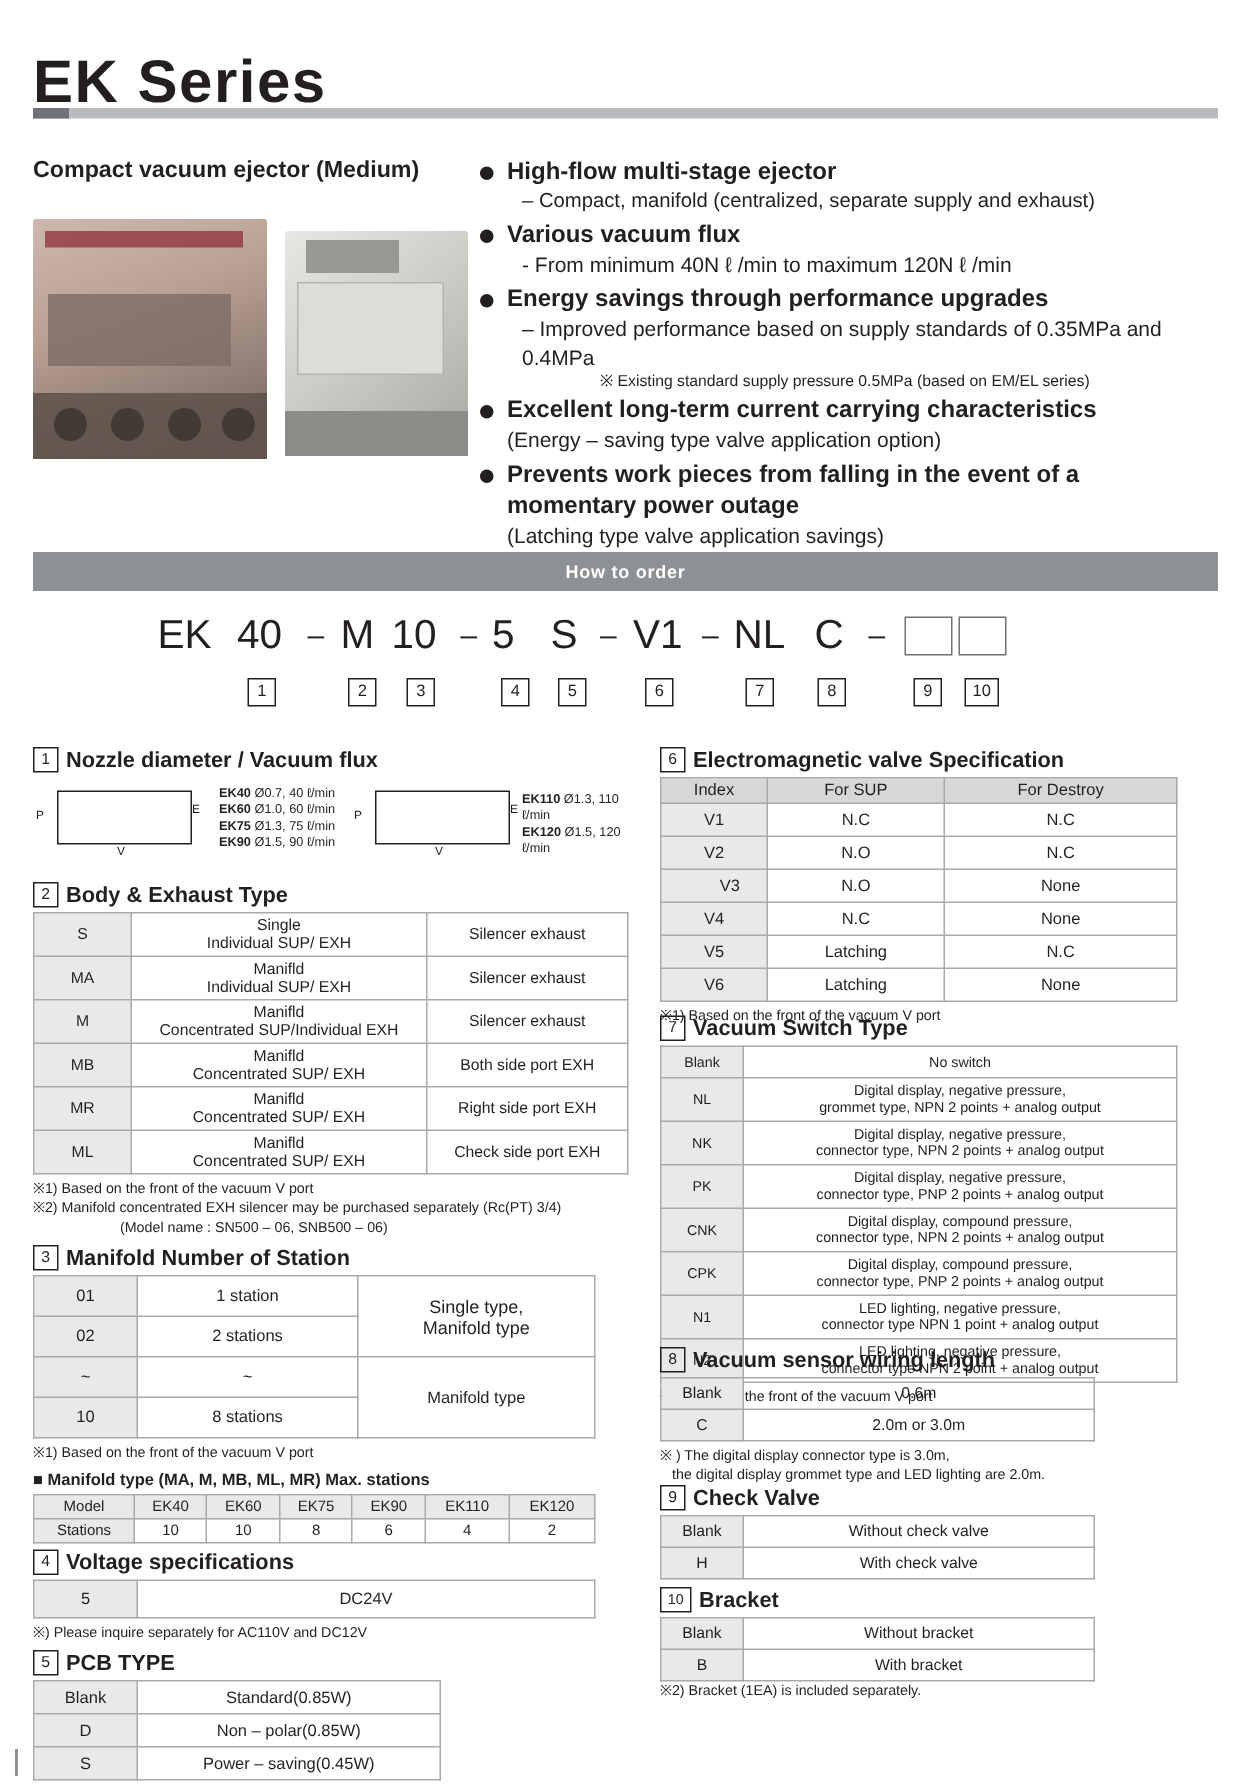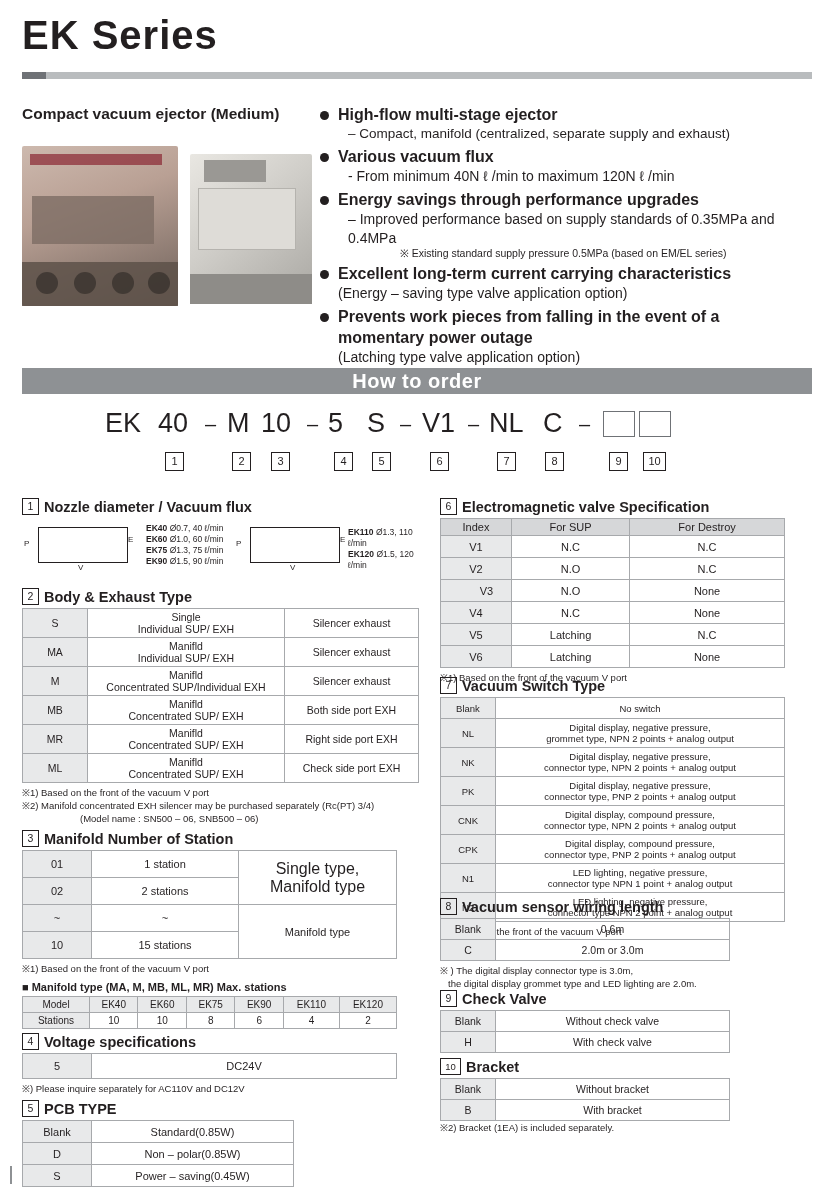--- a/index.html
+++ b/index.html
@@ -4,21 +4,21 @@
 <style>
   html,body{margin:0;padding:0;}
   body{
     width:833px;height:1190px;background:#ffffff;
     font-family:"Liberation Sans", sans-serif;
     color:#231f20;position:relative;overflow:hidden;
   }
   .page{position:relative;width:833px;height:1190px;}
 
   
-  .title-bar{position:absolute;left:22px;top:12px;width:790px;}
+  .title-bar{position:absolute;left:22px;top:32px;width:790px;}
   .main-title{font-size:40px;font-weight:bold;letter-spacing:1px;line-height:46px;}
   .title-rule{position:absolute;left:22px;top:72px;width:790px;height:7px;background:#b9bcbe;}
   .title-rule:after{content:"";position:absolute;left:0;top:0;width:24px;height:7px;background:#6f7276;}
 
   .sub-title{position:absolute;left:22px;top:105px;font-size:15.5px;font-weight:bold;}
 
   
   .photo-box{position:absolute;left:22px;top:136px;width:290px;height:175px;}
   .photo1{position:absolute;left:0;top:10px;width:156px;height:160px;
     background:linear-gradient(160deg,#cdb9ae 0%,#b9a094 38%,#8d7b72 75%,#6e6059 100%);
@@ -37,21 +37,21 @@
   .bullets{position:absolute;left:318px;top:104px;width:494px;}
   .bullet{position:relative;padding-left:20px;margin-bottom:3px;}
   .bullet:before{content:"";position:absolute;left:2px;top:7px;width:9px;height:9px;background:#231f20;border-radius:50%;}
   .bhead{font-size:16px;font-weight:bold;line-height:21px;}
   .bsub{font-size:13.5px;line-height:18px;padding-left:10px;}
   .bsub2{font-size:14px;line-height:19px;}
   .small-note{font-size:10.5px;}
 
   
   .band{position:absolute;left:22px;top:368px;width:790px;height:26px;background:#8e9194;
-    color:#fff;font-size:20px;font-weight:bold;text-align:center;line-height:26px;letter-spacing:.5px;}
+    color:#fff;font-size:12px;font-weight:bold;text-align:center;line-height:26px;letter-spacing:.5px;}
 
   
   .ordercode{position:absolute;left:95px;top:408px;width:640px;height:62px;}
   .oc{position:absolute;font-weight:normal;}
   .oc-big{font-size:27px;}
   .oc-dash{font-size:20px;color:#231f20;}
   .oc-box{position:absolute;border:1px solid #6f7276;width:30px;height:24px;top:0;}
   .num-box{position:absolute;border:1px solid #231f20;width:17px;height:17px;font-size:11px;
     text-align:center;line-height:17px;}
 
@@ -121,21 +121,21 @@
       <div class="bhead">Energy savings through performance upgrades</div>
       <div class="bsub2" style="padding-left:10px;">–  Improved performance based on supply standards of 0.35MPa and 0.4MPa</div>
       <div class="small-note" style="padding-left:62px;margin-top:-2px;">※ Existing standard supply pressure 0.5MPa (based on EM/EL series)</div>
     </div>
     <div class="bullet">
       <div class="bhead">Excellent long-term current carrying characteristics</div>
       <div class="bsub2">(Energy – saving type valve application option)</div>
     </div>
     <div class="bullet">
       <div class="bhead" style="width:400px;">Prevents work pieces from falling in the event of a momentary power outage</div>
-      <div class="bsub2">(Latching type valve application option)</div>
+      <div class="bsub2">(Latching type valve application savings)</div>
     </div>
   </div>
 
   <div class="band">How to order</div>
 
   <div class="ordercode">
     <span class="oc oc-big" style="left:10px;top:0;">EK</span>
     <span class="oc oc-big" style="left:63px;top:0;">40</span>
     <span class="oc oc-dash" style="left:110px;top:5px;">–</span>
     <span class="oc oc-big" style="left:132px;top:0;">M</span>
@@ -237,35 +237,35 @@
     <div class="tnote2" style="padding-left:58px;">(Model name : SN500 – 06, SNB500 – 06)</div>
   </div>
 
   <div class="sec" style="left:22px;top:830px;width:400px;">
     <div class="sec-h"><span class="sq">3</span><span>Manifold Number of Station</span></div>
     <table style="width:375px;margin-top:3px;font-size:11px;">
       <tbody>
         <tr>
             <td class="lgray" style="width:62px;height:22px;">01</td>
             <td style="width:140px;">1 station</td>
-            <td rowspan="2" style="white-space:pre-line;font-size:16px;">Single type,
+            <td rowspan="2" style="white-space:pre-line;font-size:12px;">Single type,
 Manifold type</td>
           </tr>
         <tr>
             <td class="lgray" style="height:22px;">02</td>
             <td>2 stations</td>
           </tr>
         <tr>
             <td class="lgray" style="height:22px;">~</td>
             <td>~</td>
             <td rowspan="2">Manifold type</td>
           </tr>
         <tr>
             <td class="lgray" style="height:22px;">10</td>
-            <td>15 stations</td>
+            <td>8 stations</td>
           </tr>
       </tbody>
     </table>
     <div class="tnote">※1) Based on the front of the vacuum V port</div>
     <div class="mini-head">■ Manifold type (MA, M, MB, ML, MR) Max. stations</div>
     <table style="width:375px;margin-top:3px;font-size:10px;">
       <tbody>
         <tr>
           <td class="lgray" style="width:60px;">Model</td>
           <td class="lgray">EK40</td>

